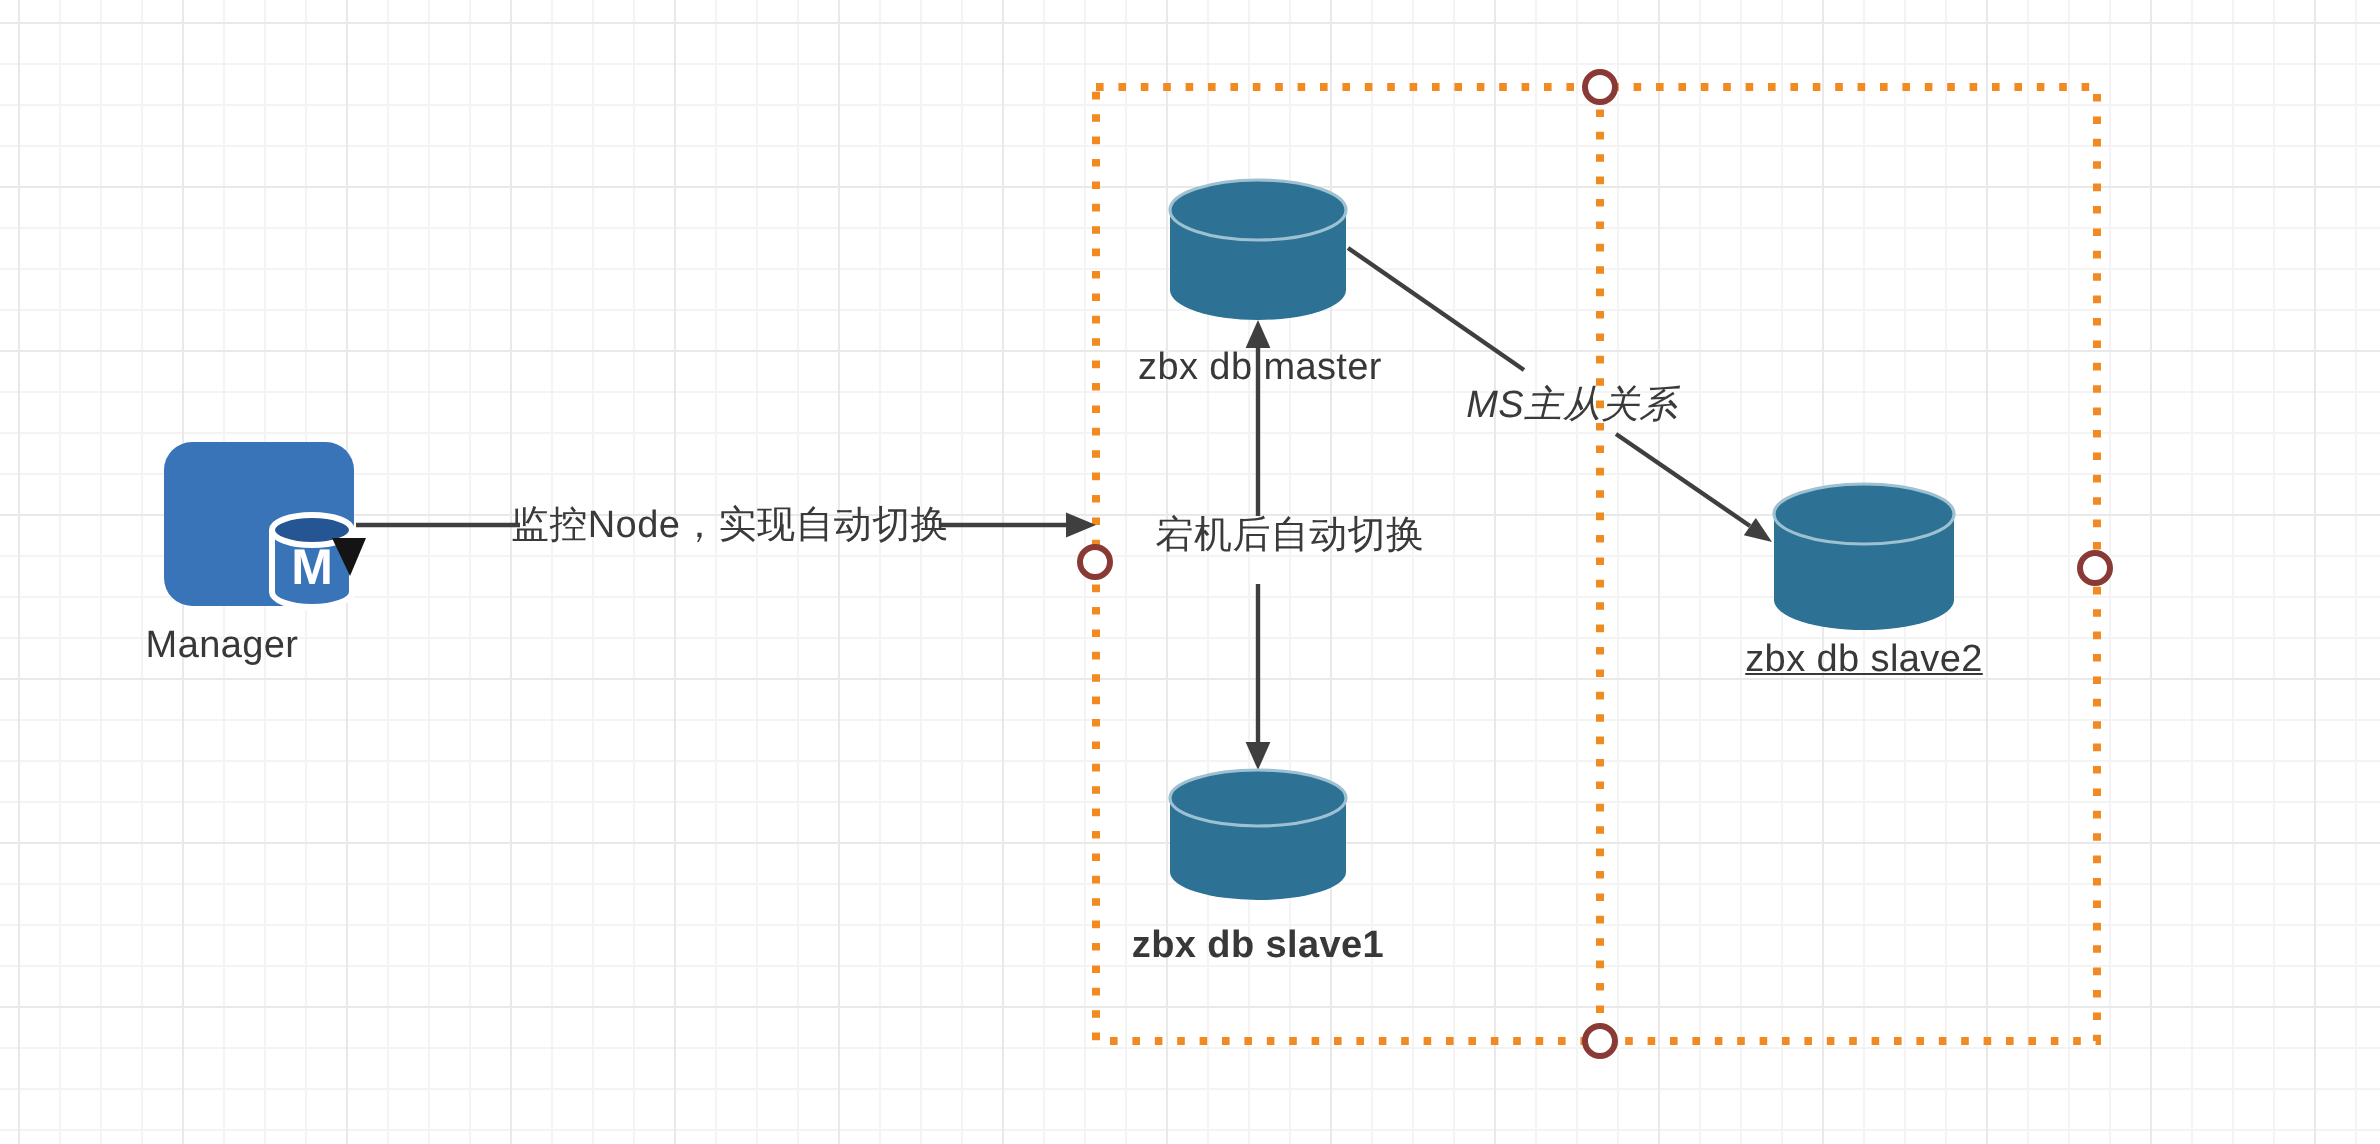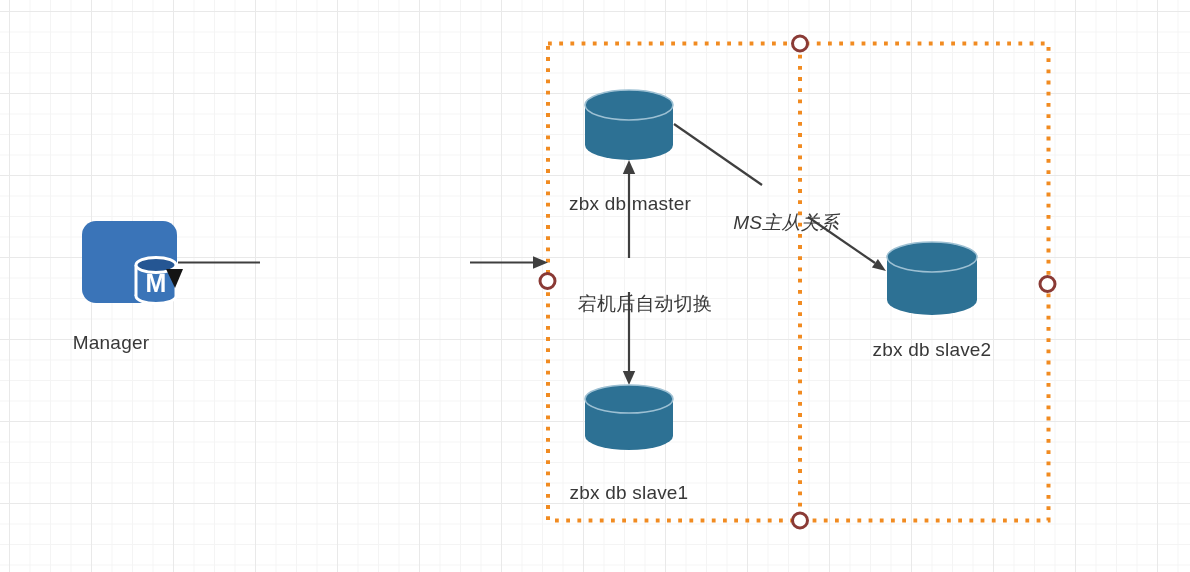--- a/index.html
+++ b/index.html
@@ -19,21 +19,20 @@
   }
   svg.layer{position:absolute;left:0;top:0;}
   .lbl{
     position:absolute;
     transform:translate(-50%,-50%);
     white-space:nowrap;
     font-size:19px;
     color:#383838;
     letter-spacing:.2px;
     line-height:1;
-    margin-top:19px;
   }
   .edge-lbl{color:#3a3a3a;}
 </style>
 </head>
 <body>
 
 <div class="canvas">
 
   <svg class="layer" width="1190" height="572" viewBox="0 0 1190 572">
 
@@ -96,21 +95,22 @@
       <circle cx="547.5" cy="281" r="7.5"></circle>
       <circle cx="1047.5" cy="284" r="7.5"></circle>
       <circle cx="800" cy="520.5" r="7.5"></circle>
     </g>
   </svg>
 
   <div class="lbl" style="left:111px;top:323px;">Manager</div>
 
   <div class="lbl" style="left:630px;top:184px;">zbx db master</div>
 
-  <div class="lbl" style="left:629px;top:473px;">zbx db slave1</div>
+  <div class="lbl" style="left:629px;top:473px;font-weight:bold;">zbx db slave1</div>
 
-  <div class="lbl" style="left:932px;top:330px;">zbx db slave2</div>
+  <div class="lbl" style="left:932px;top:330px;text-decoration:underline;">zbx db slave2</div>
 
+  <div class="lbl edge-lbl" style="left:365px;top:263px;">监控Node，实现自动切换</div>
 
-  <div class="lbl edge-lbl" style="left:645px;top:284px;">宕机后自动切换</div>
+  <div class="lbl edge-lbl" style="left:645px;top:268px;">宕机后自动切换</div>
 
   <div class="lbl edge-lbl" style="left:786px;top:203px;font-style:italic;">MS主从关系</div>
 </div>
 
 </body></html>

